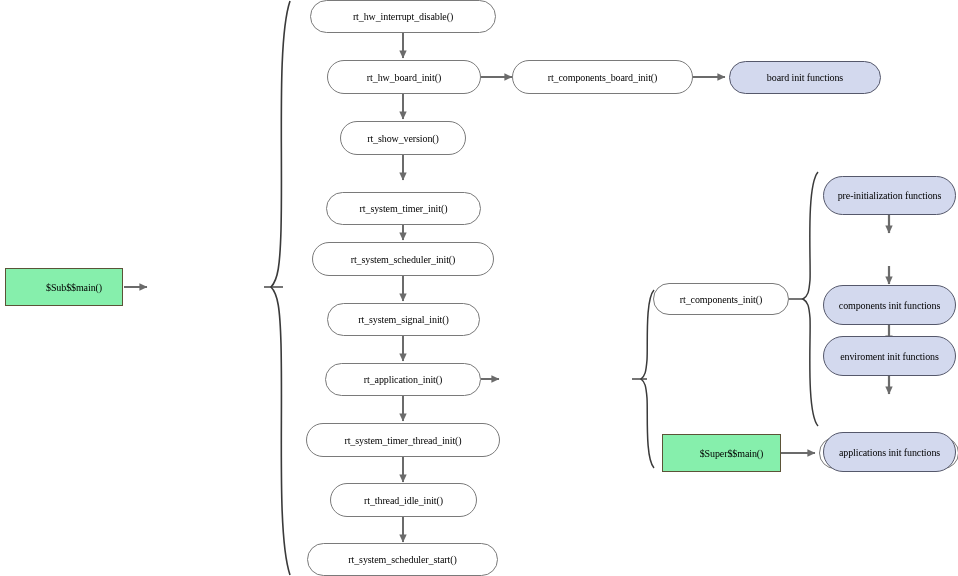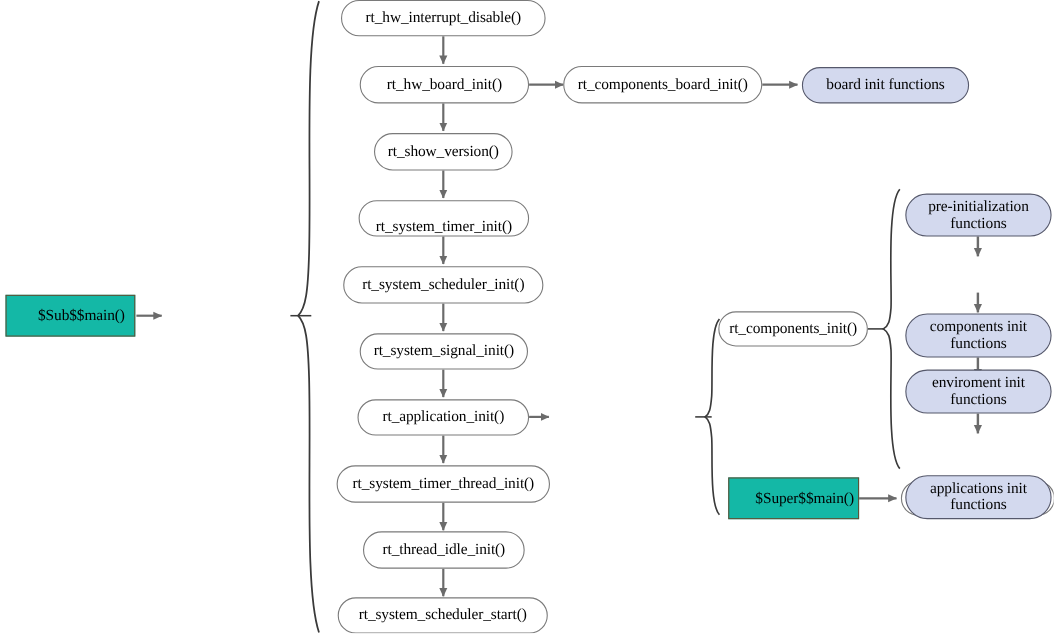--- a/index.html
+++ b/index.html
@@ -25,36 +25,36 @@
     height: 576px;
     pointer-events: none;
   }
   .node {
     position: absolute;
     box-sizing: border-box;
     display: flex;
     align-items: center;
     justify-content: center;
     text-align: center;
-    font-size: 14px;
+    font-size: 10px;
     line-height: 15px;
     color: #000000;
     background: #ffffff;
     border: 1.2px solid #7a7a7a;
     border-radius: 999px;
     white-space: nowrap;
     letter-spacing: -0.1px;
   }
   .node.blue {
     background: #d3d9ee;
     border: 1.2px solid #55586b;
     white-space: normal;
   }
   .node.cream {
-    background: #14b8a6;
+    background: #86efac;
     border: 1.3px solid #5b5337;
     border-radius: 0;
     padding-left: 20px;
   }
   .node .label {
     display: block;
     padding: 0 6px;
   }
 </style>
 </head>
@@ -129,21 +129,21 @@
   </div>
 
   <div class="node" style="left:327px; top:60px; width:154px; height:34px;">
     <span class="label">rt_hw_board_init()</span>
   </div>
 
   <div class="node" style="left:340px; top:121px; width:126px; height:34px;">
     <span class="label">rt_show_version()</span>
   </div>
 
-  <div class="node" style="left:326px; top:182px; width:155px; height:33px;align-items:flex-end;">
+  <div class="node" style="left:326px; top:192px; width:155px; height:33px;">
     <span class="label">rt_system_timer_init()</span>
   </div>
 
   <div class="node" style="left:312px; top:242px; width:182px; height:34px;">
     <span class="label">rt_system_scheduler_init()</span>
   </div>
 
   <div class="node" style="left:325px; top:363px; width:156px; height:33px;">
     <span class="label">rt_application_init()</span>
   </div>

